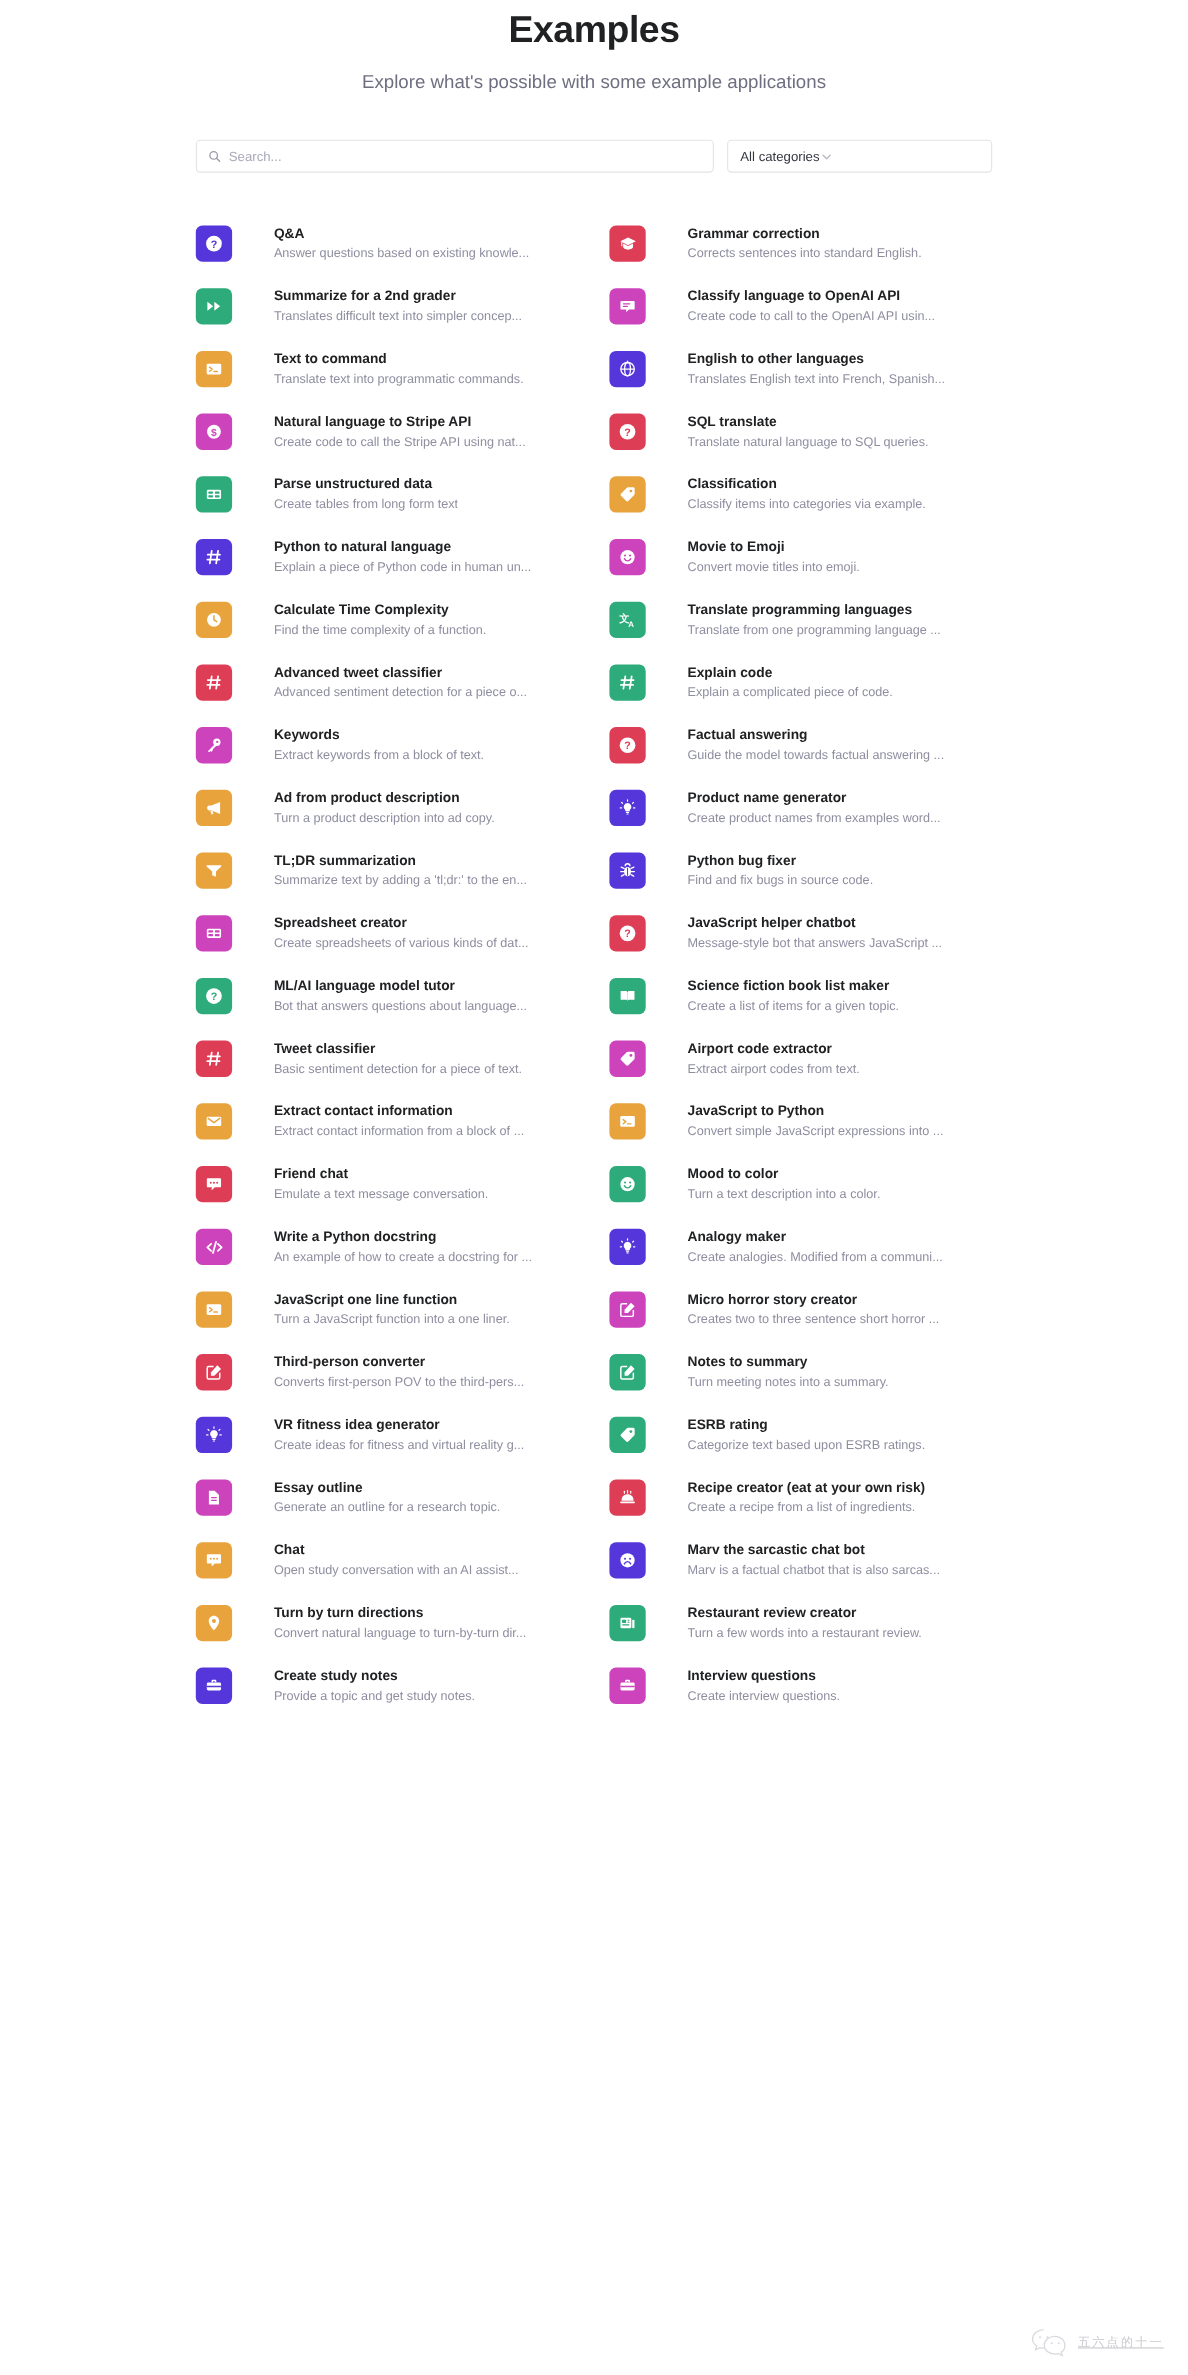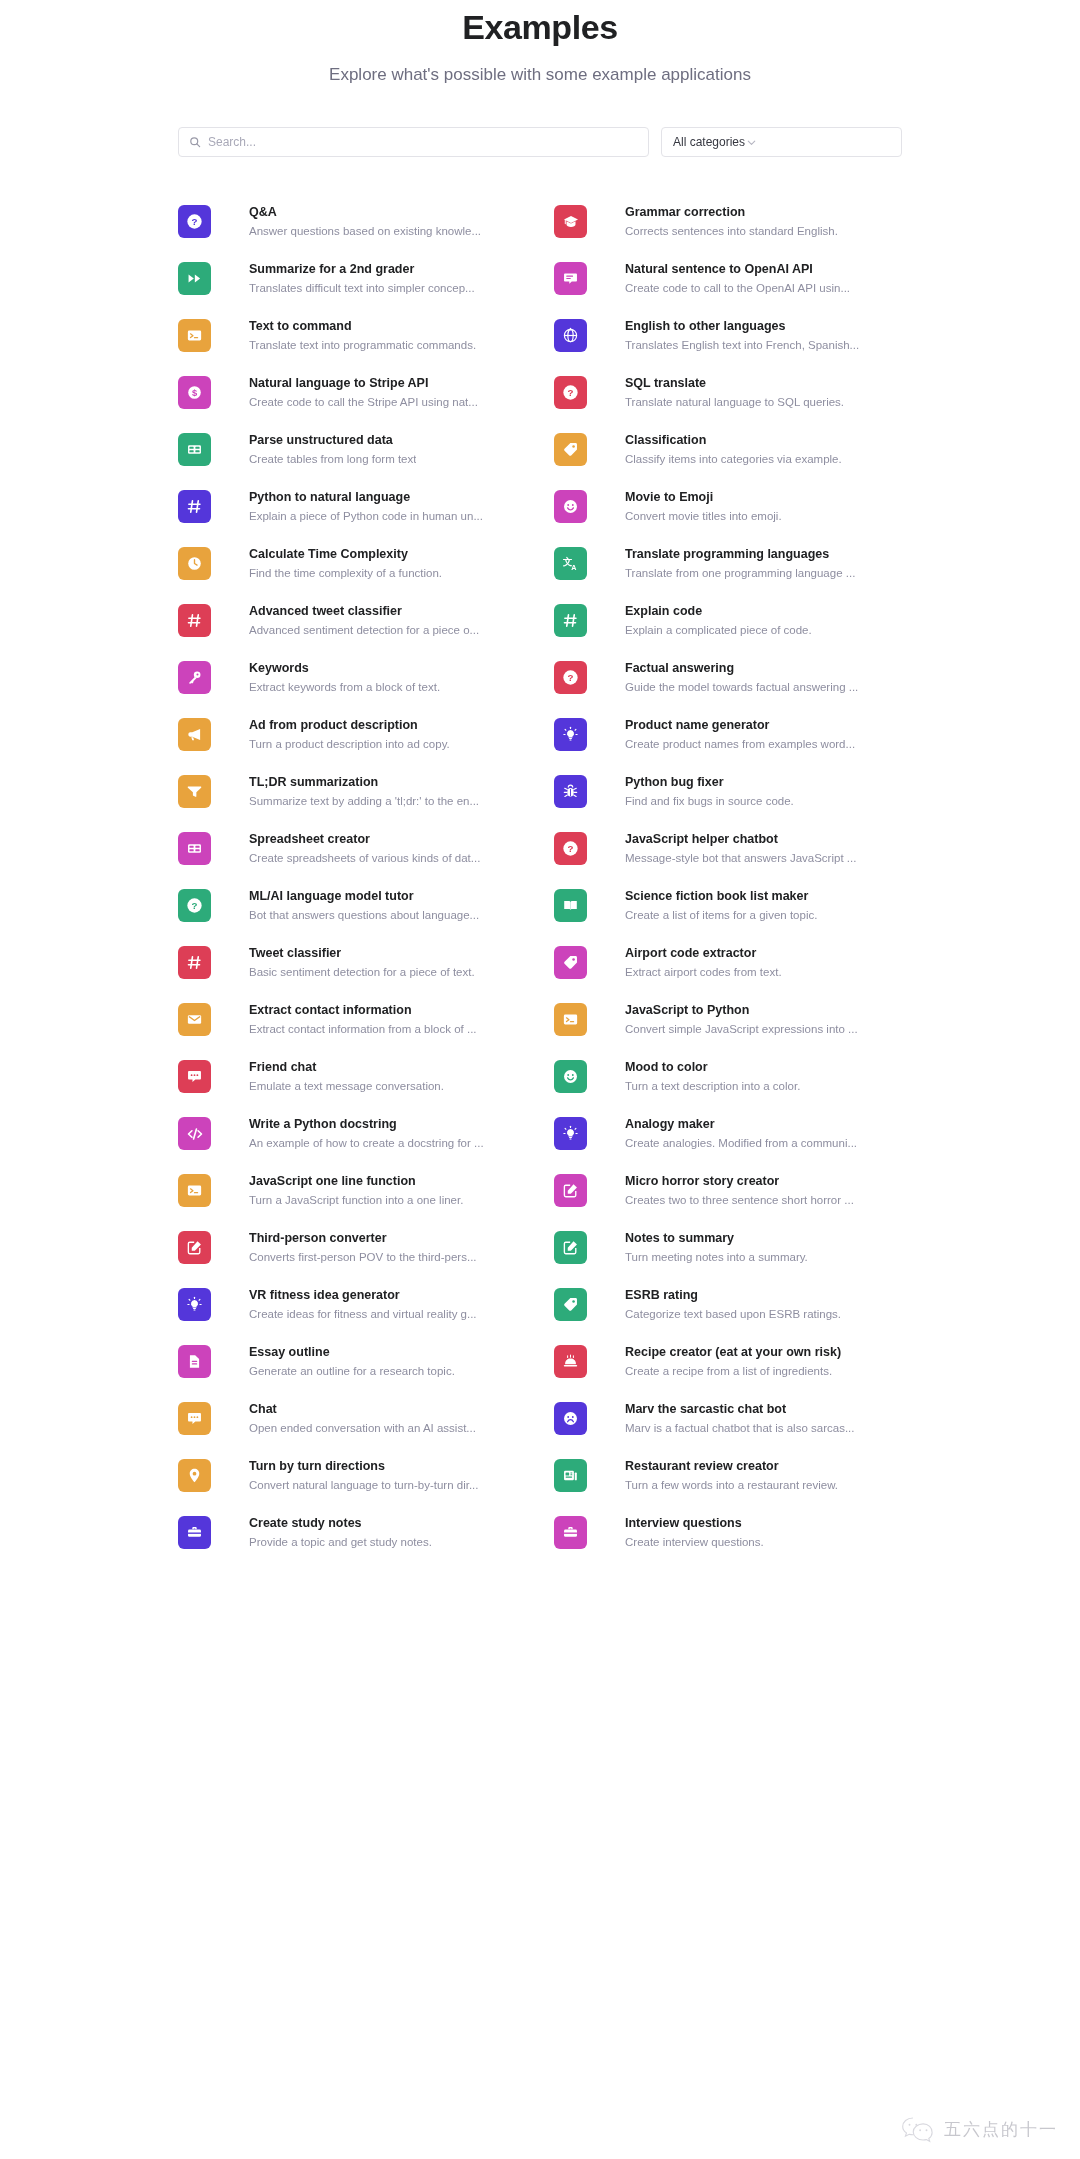--- a/index.html
+++ b/index.html
@@ -120,24 +120,25 @@
   .watermark {
     position: absolute;
     right: 22px;
     bottom: 16px;
     display: flex;
     align-items: center;
     gap: 9px;
     opacity: 0.55;
   }
   .watermark-text {
-    font-size: 17px;
+    font-size: 11px;
     color: #9a9aa5;
     letter-spacing: 2px;
     font-family: "DejaVu Sans", sans-serif;
+    text-decoration: underline;
   }
 </style>
 </head>
 <body>
 
 <div class="page">
 
   <h1 class="page-title">Examples</h1>
   <p class="page-subtitle">Explore what's possible with some example applications</p>
 
@@ -201,21 +202,21 @@
       </div>
       <div class="card">
         <div class="card-icon" style="background: rgb(204, 67, 187); color: rgb(204, 67, 187);">
           <svg width="17" height="17" viewBox="0 0 20 20" fill="#fff">
             <path d="M3.4 4.2h13.2c.6 0 1 .4 1 1v7.3c0 .6-.4 1-1 1h-5.1l-2.9 2.8v-2.8H3.4c-.6 0-1-.4-1-1V5.2c0-.6.4-1 1-1z"></path>
             <rect x="5" y="6.6" width="8" height="1.3" rx="0.6" fill="currentColor"></rect>
             <rect x="5" y="9.4" width="5.4" height="1.3" rx="0.6" fill="currentColor"></rect>
           </svg>
         </div>
         <div class="card-text">
-          <div class="card-title">Natural sentence to OpenAI API</div>
+          <div class="card-title">Classify language to OpenAI API</div>
           <div class="card-desc">Create code to call to the OpenAI API usin...</div>
         </div>
       </div>
       <div class="card">
         <div class="card-icon" style="background: rgb(232, 163, 61); color: rgb(232, 163, 61);">
           <svg width="17" height="17" viewBox="0 0 20 20">
             <rect x="2.2" y="4.2" width="15.6" height="11.6" rx="1.6" fill="#fff"></rect>
             <polyline points="5.3,8 8.2,10.2 5.3,12.4" fill="none" stroke="currentColor" stroke-width="1.5" stroke-linecap="round" stroke-linejoin="round"></polyline>
             <line x1="10" y1="12.6" x2="13.6" y2="12.6" stroke="currentColor" stroke-width="1.5" stroke-linecap="round"></line>
           </svg>
@@ -737,21 +738,21 @@
         <div class="card-icon" style="background: rgb(232, 163, 61); color: rgb(232, 163, 61);">
           <svg width="17" height="17" viewBox="0 0 20 20" fill="#fff">
             <path d="M3.4 3.6h13.2c.6 0 1 .5 1 1.1v7.6c0 .6-.4 1.1-1 1.1h-5.6l-3.4 3.2v-3.2H3.4c-.6 0-1-.5-1-1.1V4.7c0-.6.4-1.1 1-1.1z"></path>
             <circle cx="6.6" cy="8.4" r="1.05" fill="currentColor"></circle>
             <circle cx="10" cy="8.4" r="1.05" fill="currentColor"></circle>
             <circle cx="13.4" cy="8.4" r="1.05" fill="currentColor"></circle>
           </svg>
         </div>
         <div class="card-text">
           <div class="card-title">Chat</div>
-          <div class="card-desc">Open ended conversation with an AI assist...</div>
+          <div class="card-desc">Open study conversation with an AI assist...</div>
         </div>
       </div>
       <div class="card">
         <div class="card-icon" style="background: rgb(84, 54, 218); color: rgb(84, 54, 218);">
           <svg width="17" height="17" viewBox="0 0 20 20">
             <circle cx="10" cy="10" r="7.6" fill="#fff"></circle>
             <circle cx="7.3" cy="8.2" r="1.1" fill="currentColor"></circle>
             <circle cx="12.7" cy="8.2" r="1.1" fill="currentColor"></circle>
             <path d="M6.6 13.8c.8-1.6 2-2.4 3.4-2.4s2.6.8 3.4 2.4" fill="none" stroke="currentColor" stroke-width="1.5" stroke-linecap="round"></path>
           </svg>

